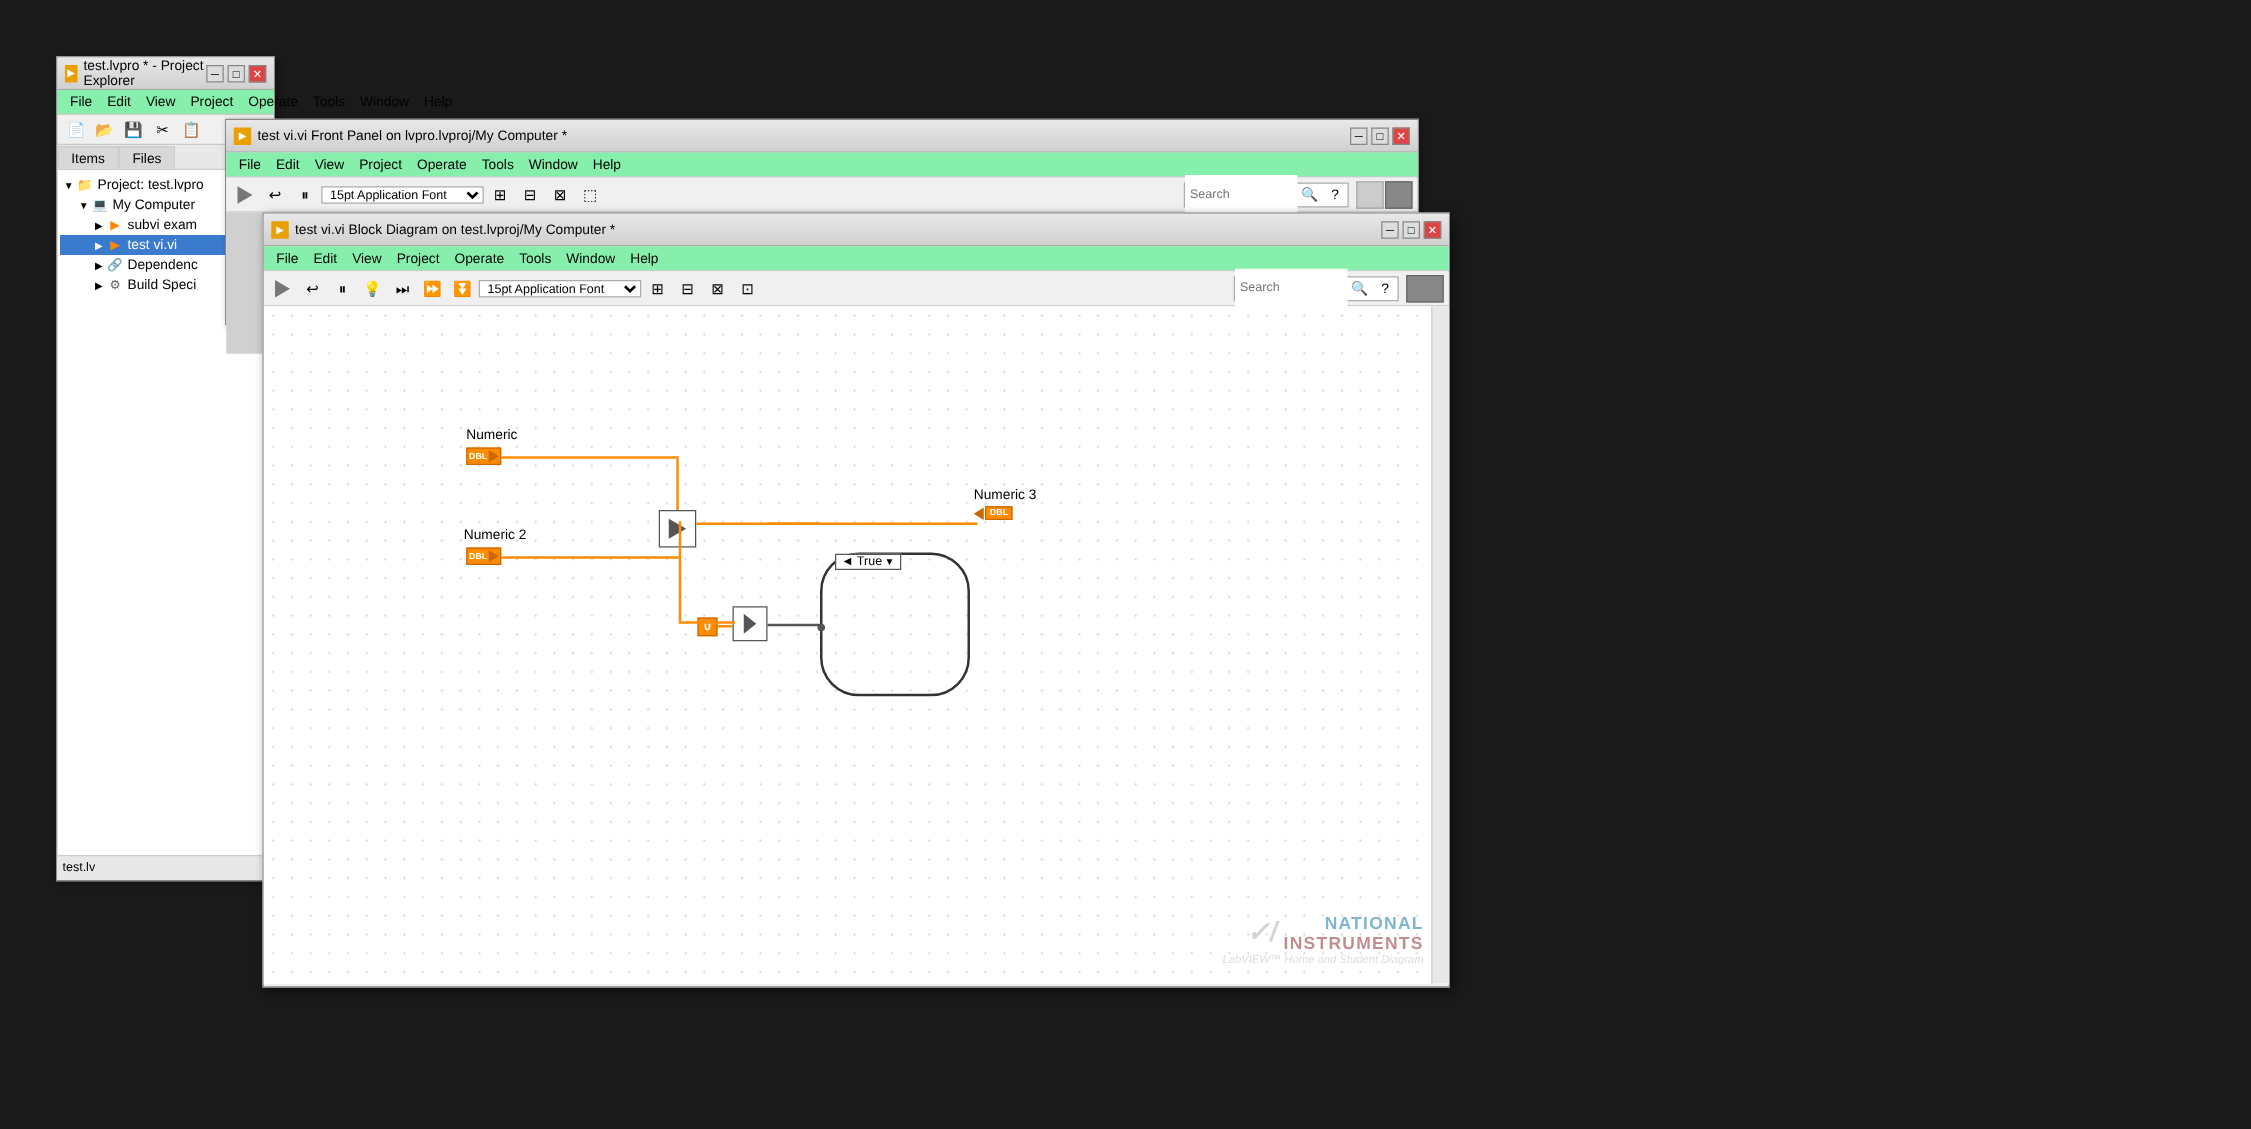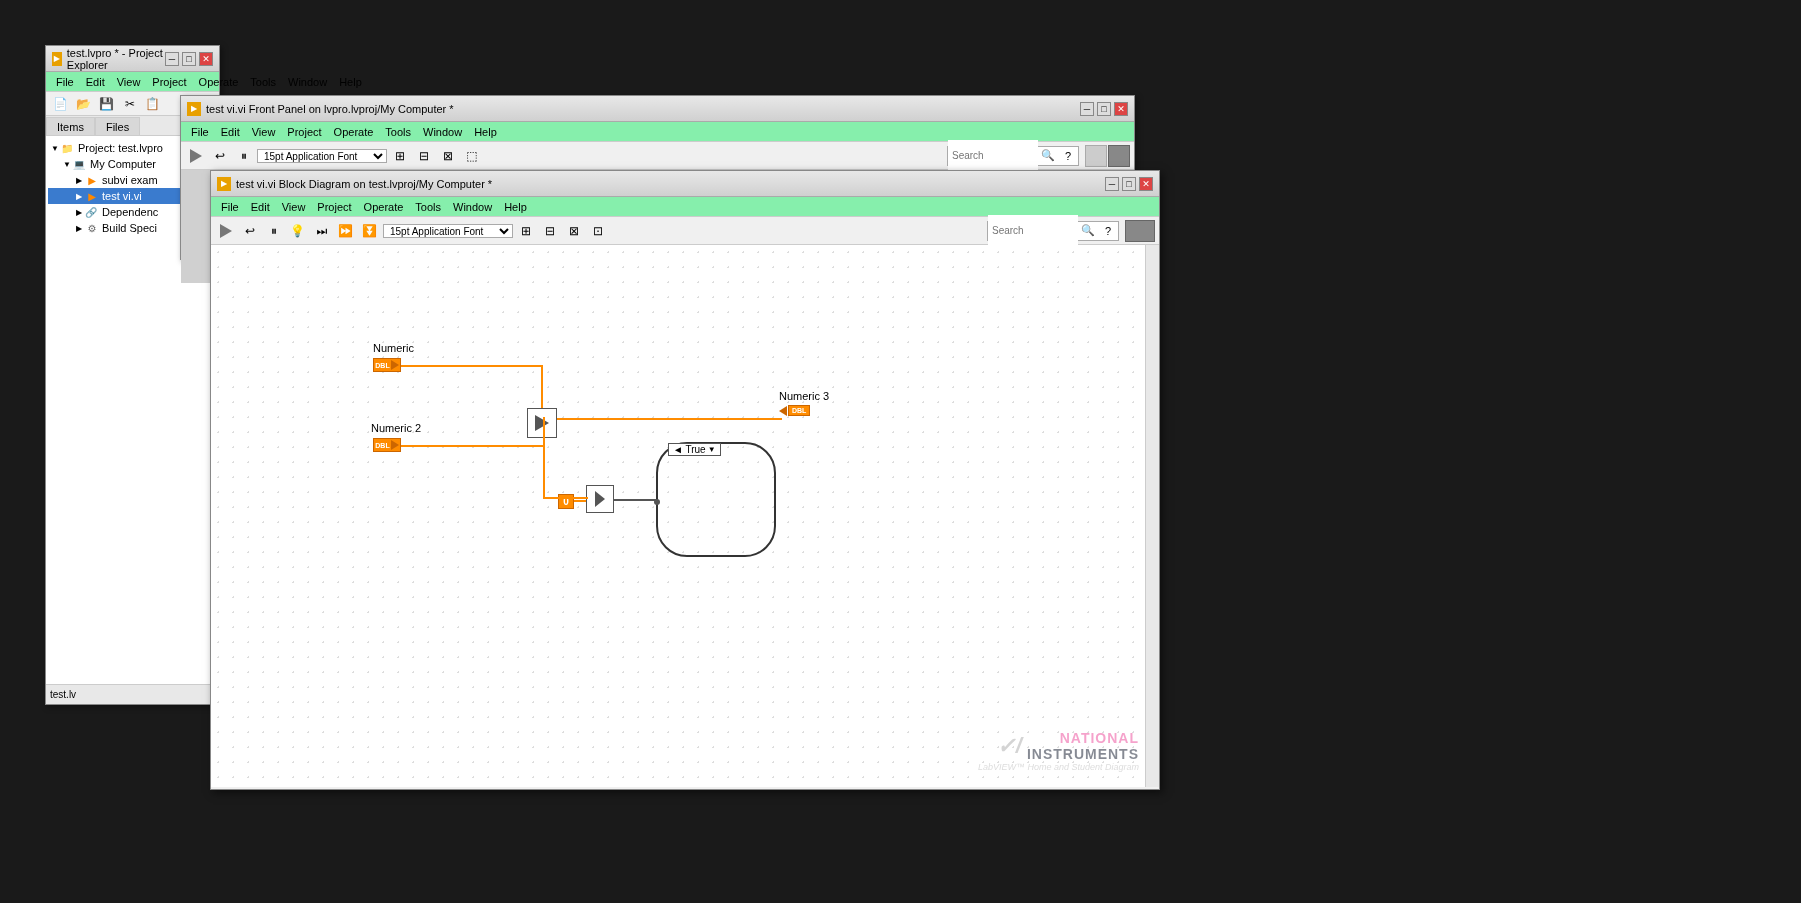--- a/index.html
+++ b/index.html
@@ -582,22 +582,22 @@
     <div style="position:absolute; left:403px; top:173px; width:42px; height:2px; background:#ff8c00;"></div>
 
     <div style="position:absolute; left:443px; top:254px; width:6px; height:6px; background:#555; border-radius:50%;"></div>
 
     <div style="position:absolute; left:565px; top:173px; width:6px; height:2px; background:#ff8c00;"></div>
 
     <div class="ni-logo">
       <div style="display:flex; align-items:center; justify-content:flex-end; gap:5px;">
         <div style="color:#aaa; font-size:22px; font-style:italic; font-weight:bold;">✓/</div>
         <div>
-          <div style="font-size:14px; font-weight:bold; color:#ec4899; letter-spacing:1px;">NATIONAL</div>
-          <div style="font-size:14px; font-weight:bold; color:#0f172a; letter-spacing:1px;">INSTRUMENTS</div>
+          <div style="font-size:14px; font-weight:bold; color:#0369a1; letter-spacing:1px;">NATIONAL</div>
+          <div style="font-size:14px; font-weight:bold; color:#7f1d1d; letter-spacing:1px;">INSTRUMENTS</div>
         </div>
       </div>
       <div style="font-size:9px; color:#bbb; font-style:italic;">LabVIEW™ Home and Student Diagram</div>
     </div>
 
     <div class="scrollbar-v"></div>
   </div>
 
 </div>
 

